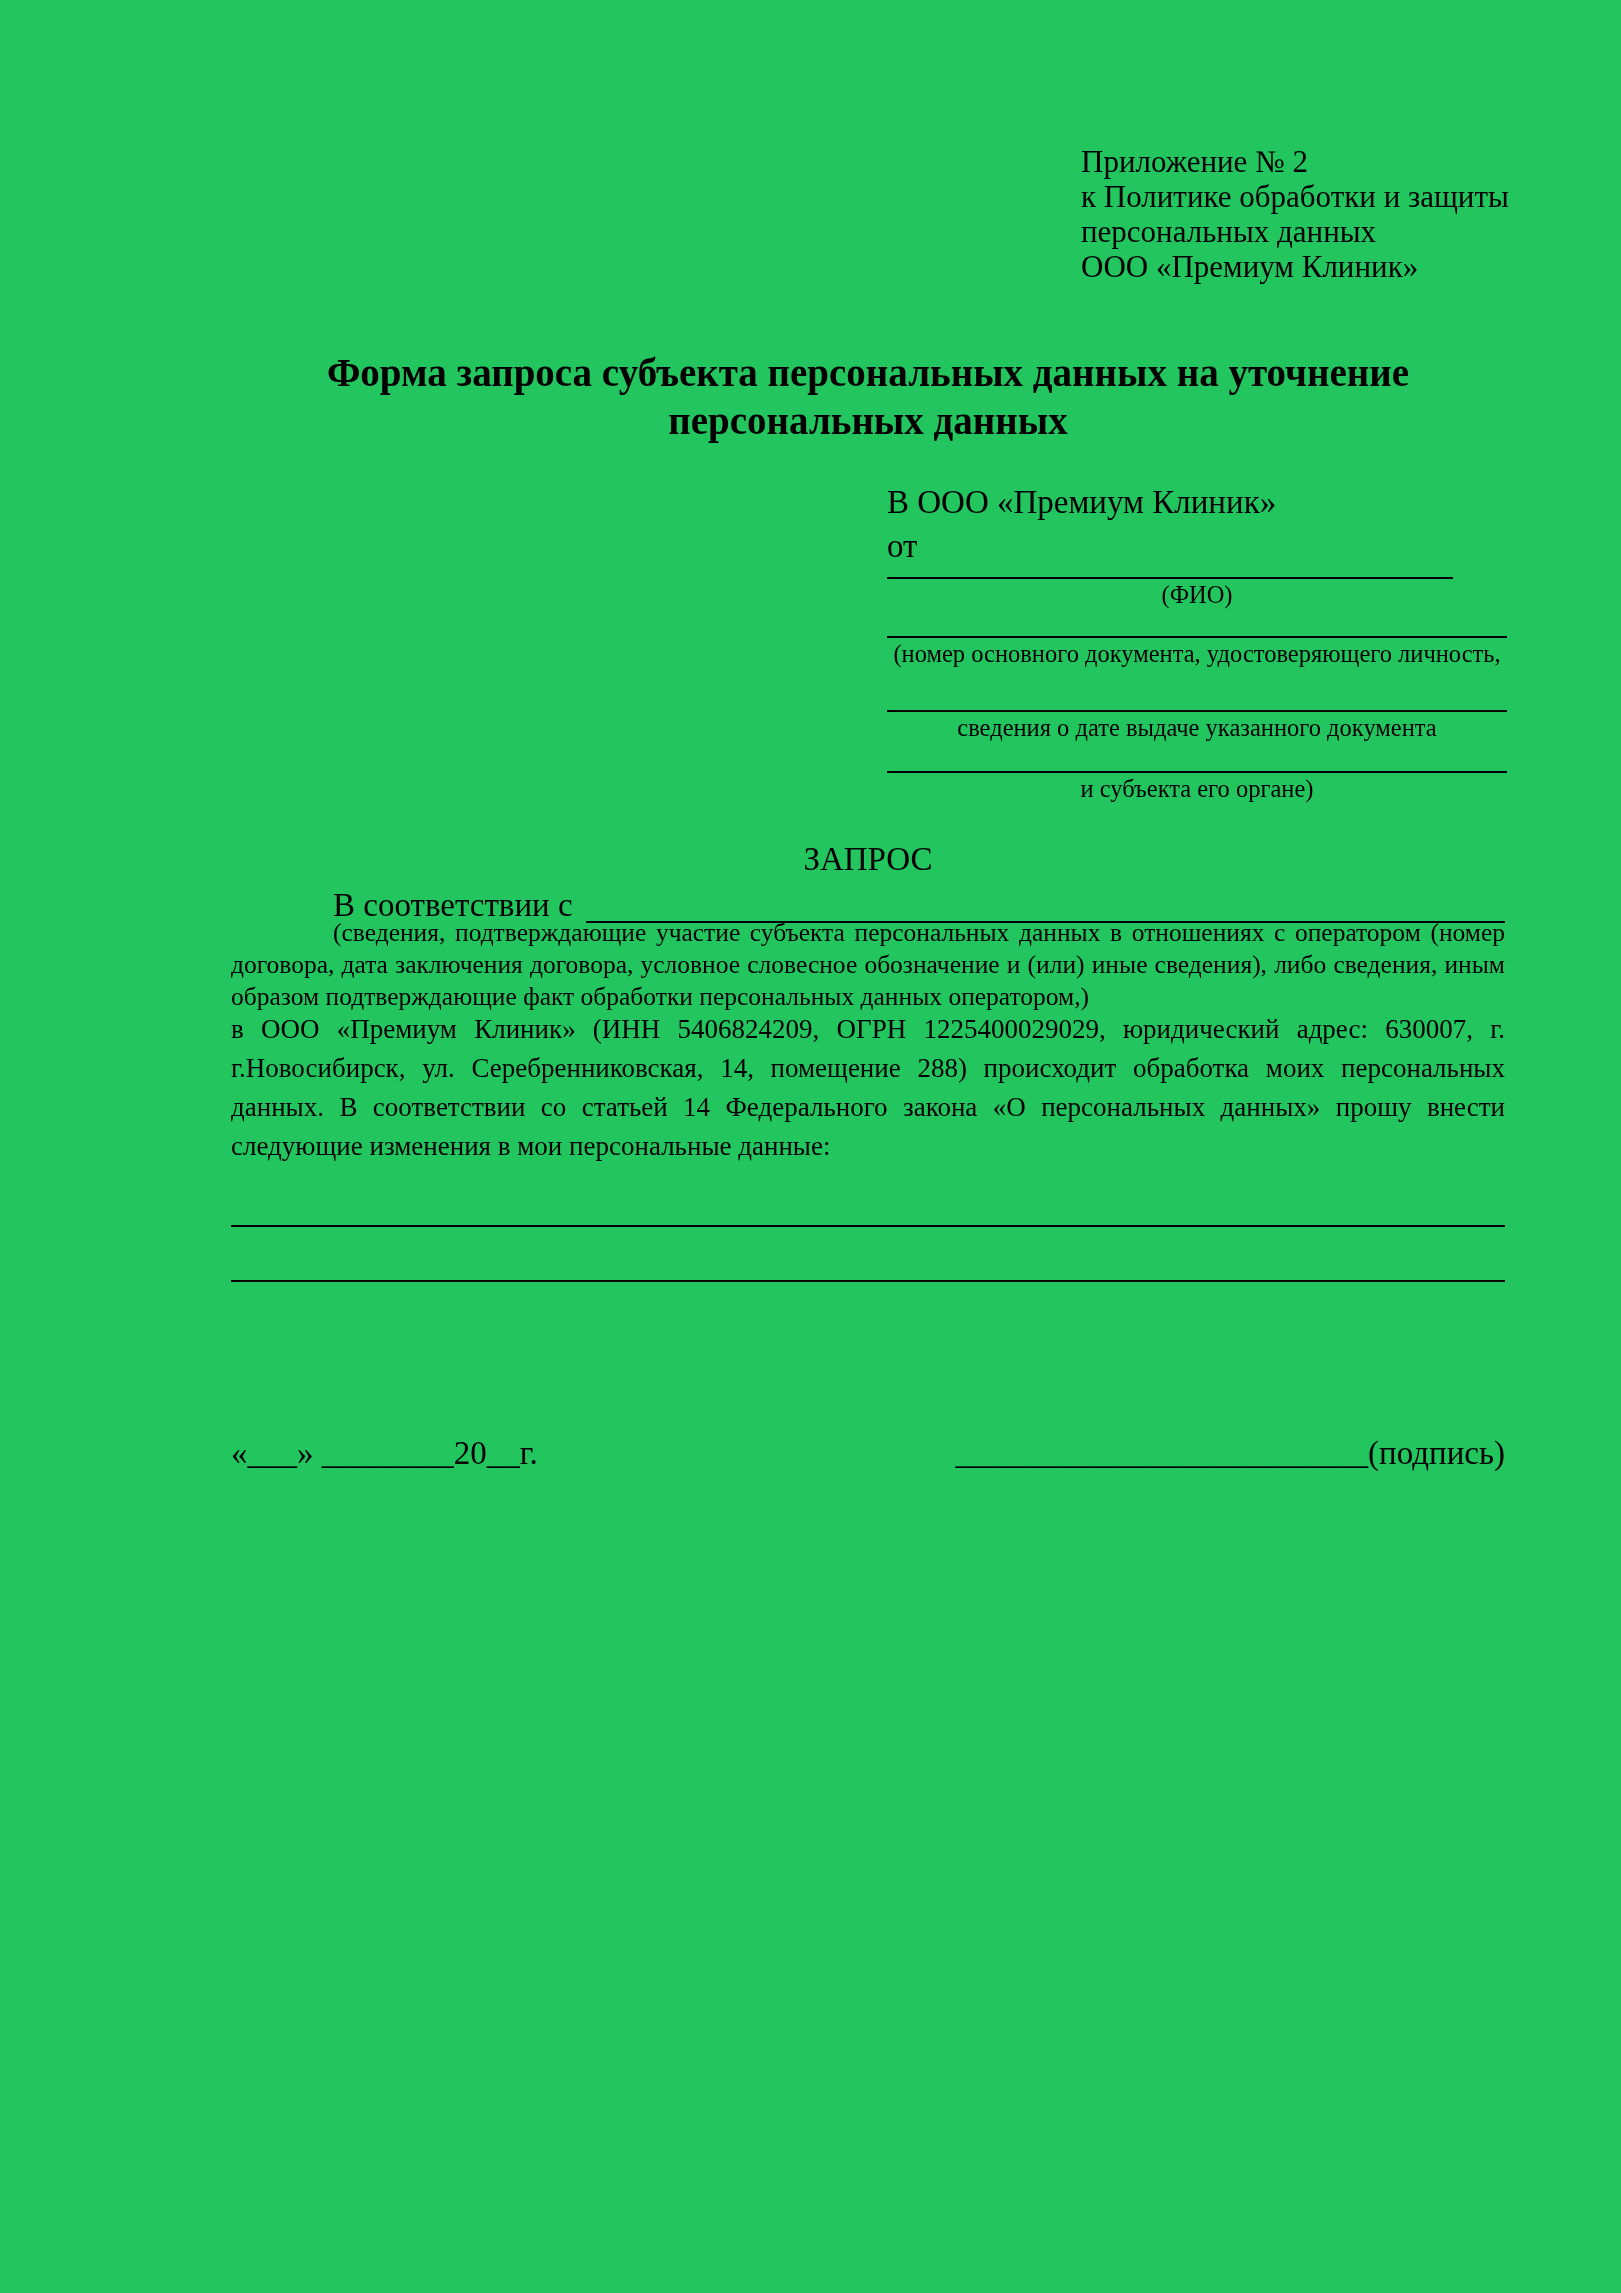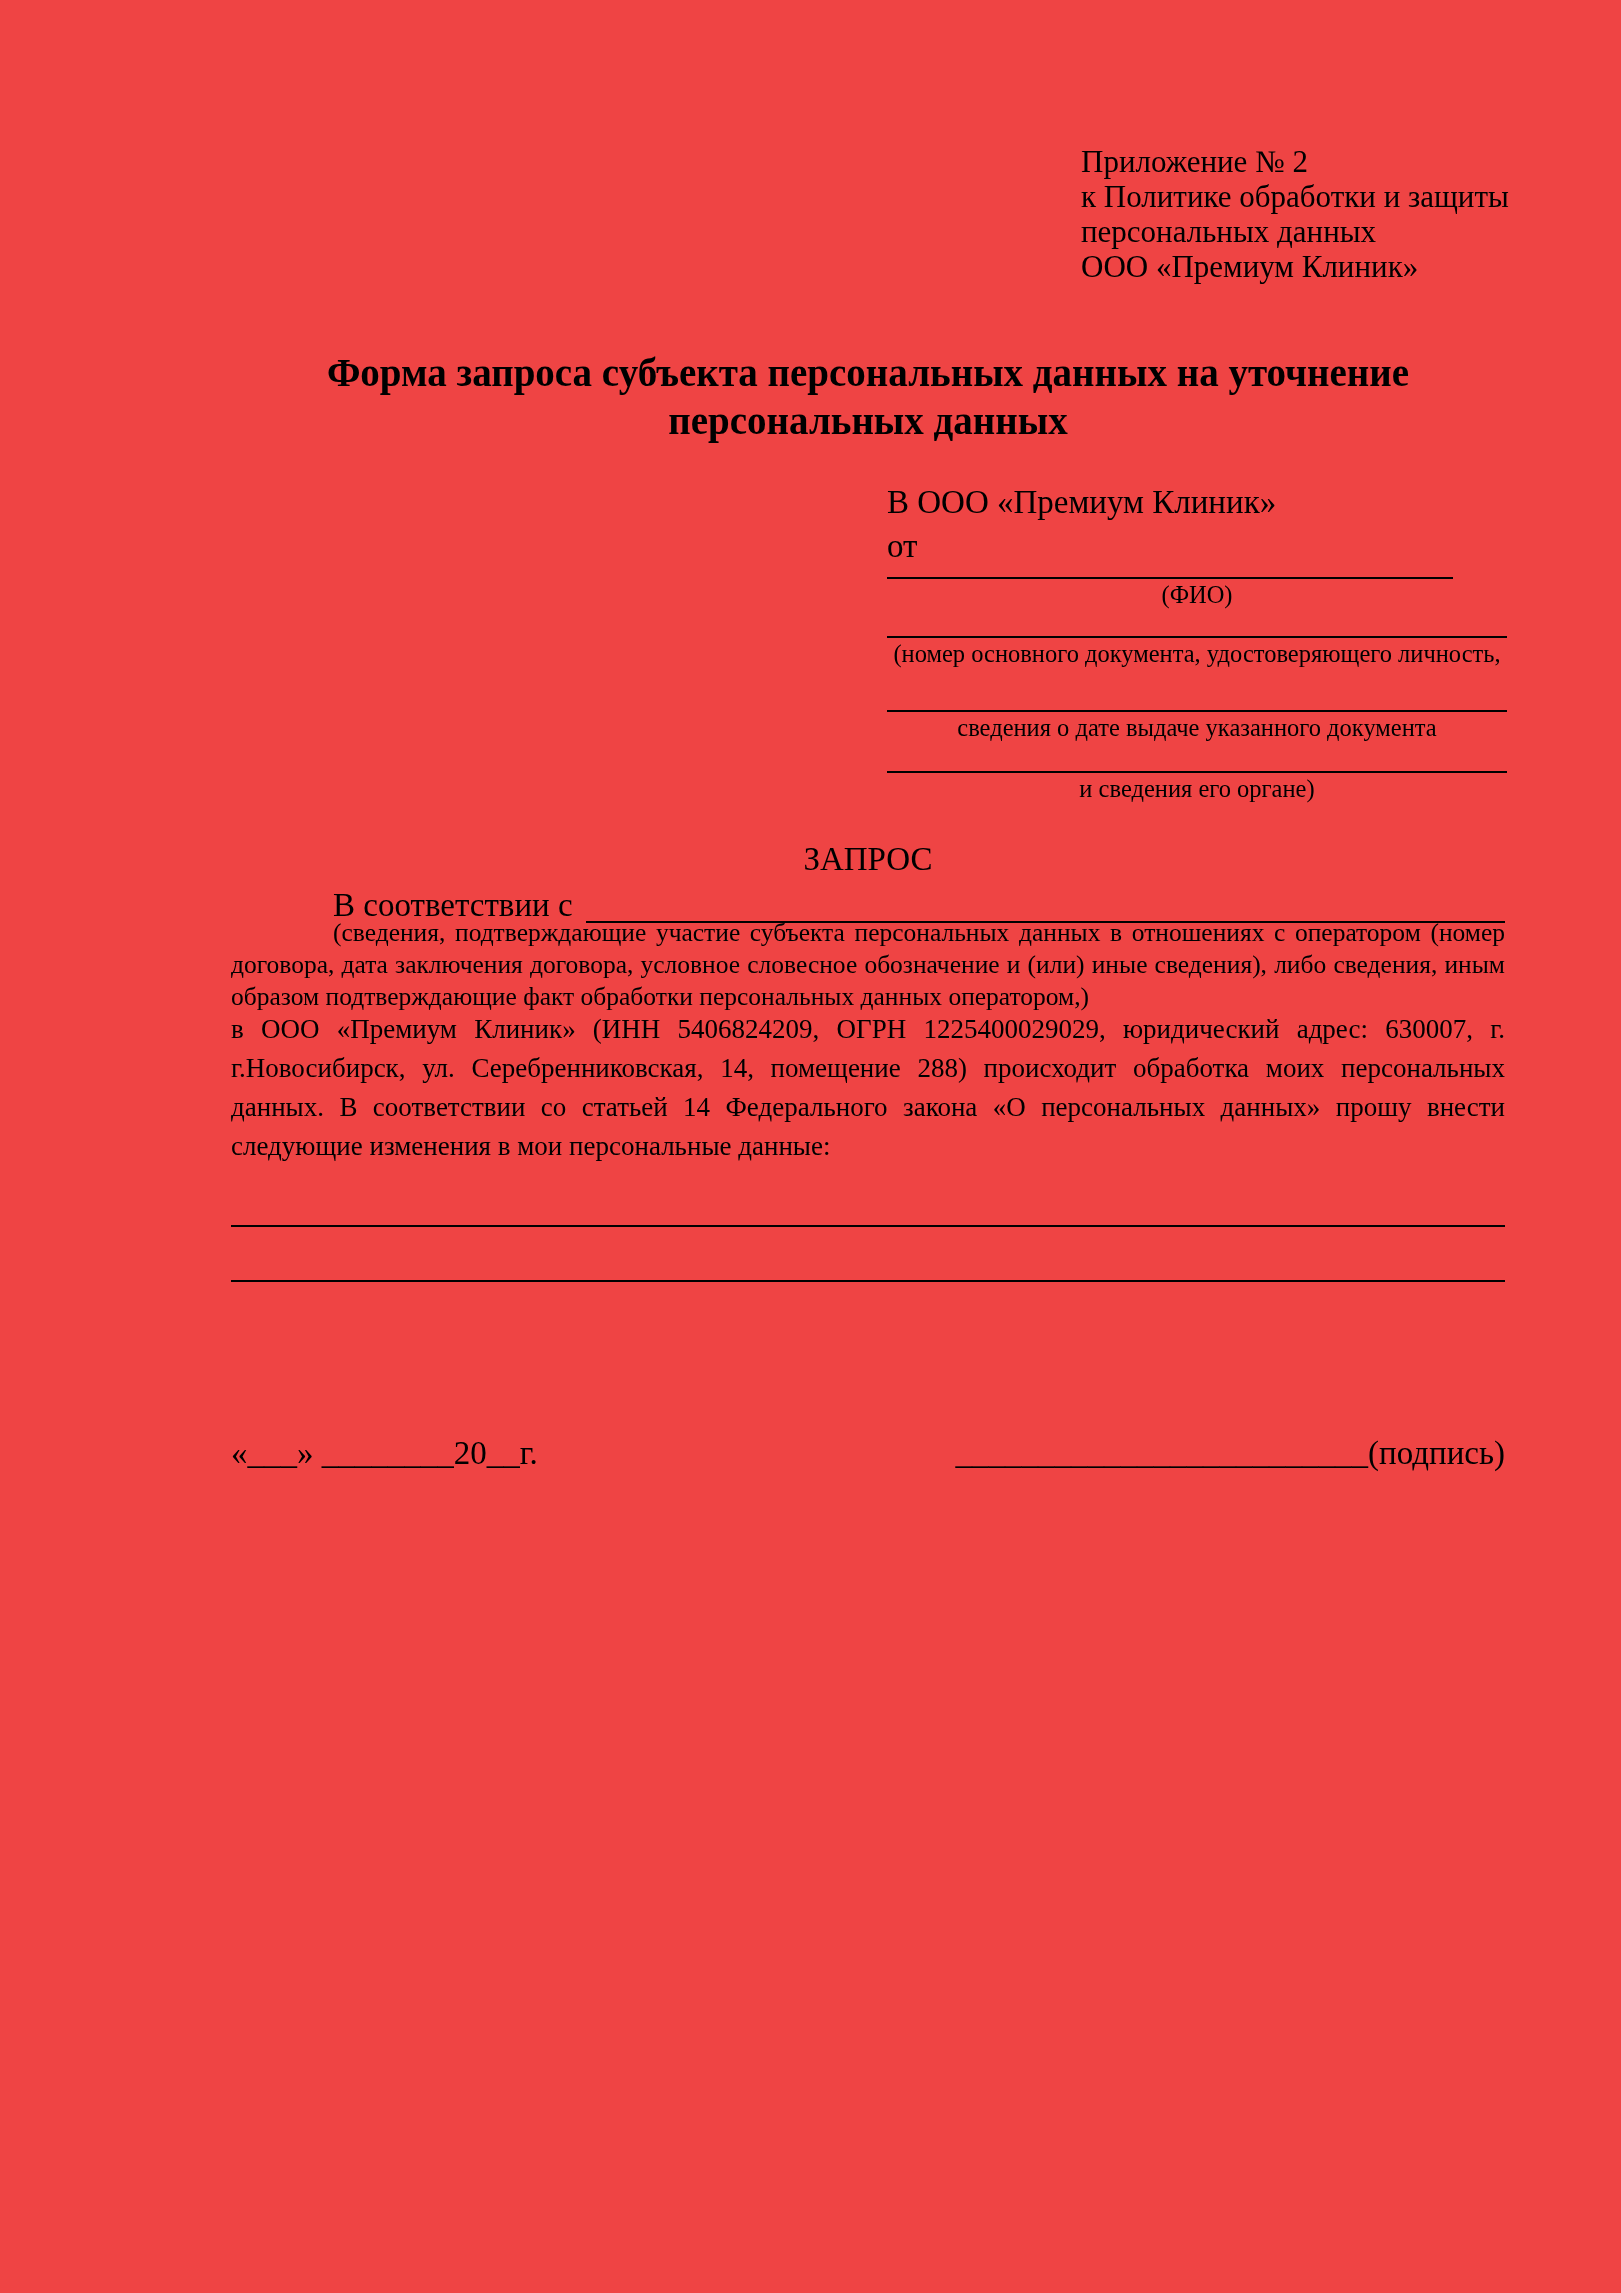--- a/index.html
+++ b/index.html
@@ -4,21 +4,21 @@
 <style>
   html, body {
     margin: 0;
     padding: 0;
     background: #ffffff;
   }
   .page {
     position: relative;
     width: 1621px;
     height: 2294px;
-    background: #ef4444;
+    background: #22c55e;
     color: #000000;
     font-family: "Liberation Serif", "DejaVu Serif", serif;
     overflow: hidden;
   }
 
   
   .appendix {
     position: absolute;
     left: 1081px;
     top: 144px;
@@ -187,21 +187,21 @@
   <div class="addressee">
     <div>В ООО «Премиум Клиник»</div>
     <div>от</div>
     <div class="addr-field f1"></div>
     <div class="caption">(ФИО)</div>
     <div class="addr-field f2"></div>
     <div class="caption">(номер основного документа, удостоверяющего личность,</div>
     <div class="addr-field f3"></div>
     <div class="caption">сведения о дате выдаче указанного документа</div>
     <div class="addr-field f4"></div>
-    <div class="caption">и сведения его органе)</div>
+    <div class="caption">и субъекта его органе)</div>
   </div>
 
   <div class="request-heading">ЗАПРОС</div>
 
   <div class="basis-row">
     <span class="basis-prefix">В соответствии с</span>
     <span class="fill-line"></span>
   </div>
 
   <div class="basis-note">(сведения, подтверждающие участие субъекта персональных данных в отношениях с оператором (номер договора, дата заключения договора, условное словесное обозначение и (или) иные сведения), либо сведения, иным образом подтверждающие факт обработки персональных данных оператором,)</div>

